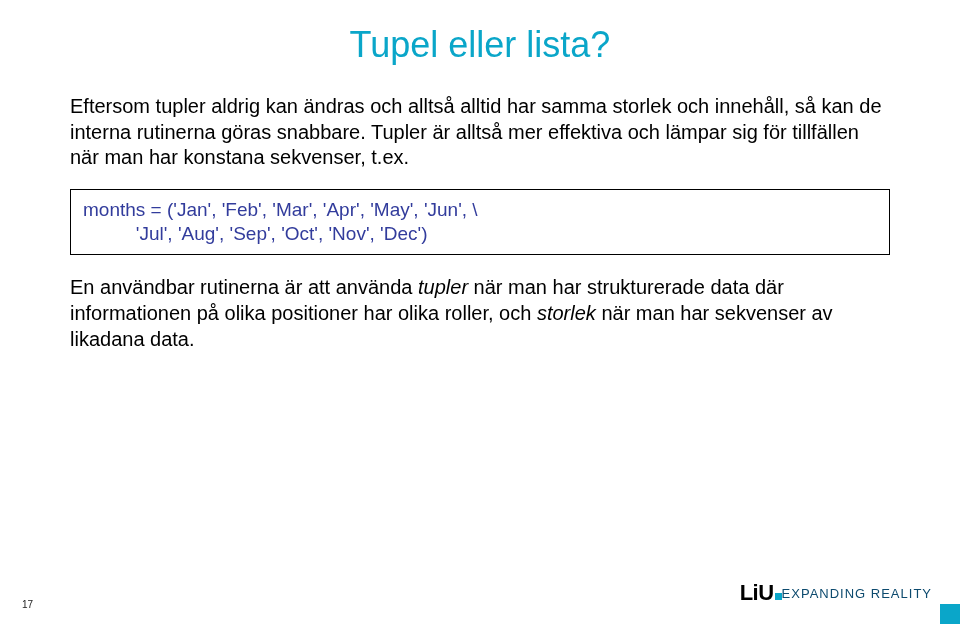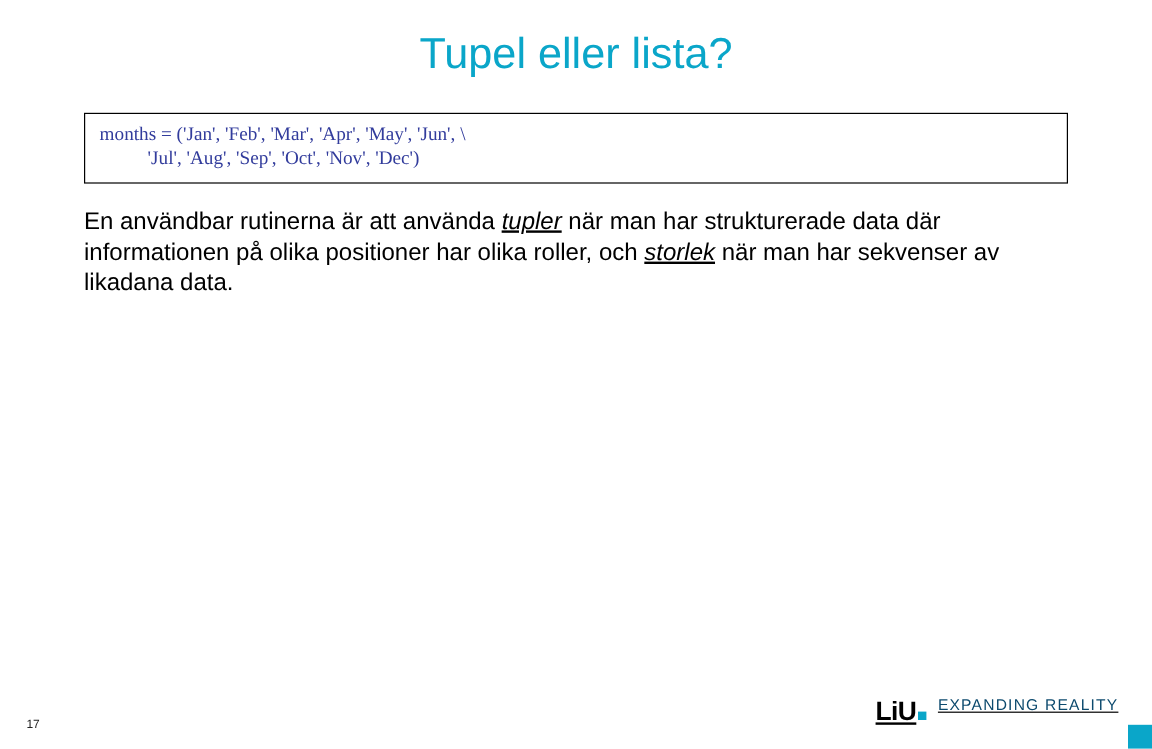--- a/index.html
+++ b/index.html
@@ -20,41 +20,41 @@
   }
   .body {
     color: #000;
     font-size: 20px;
     line-height: 1.28;
   }
   .para { margin-bottom: 18px; }
   .codebox {
     border: 1.5px solid #000;
     padding: 8px 12px;
-    font-family: Liberation Serif, serif;
-    font-size: 16px;
+    font-family: Liberation Sans, sans-serif;
+    font-size: 19px;
     line-height: 1.28;
     color: #323c9c;
     white-space: pre;
     margin-bottom: 20px;
   }
   .footnum {
     position: absolute;
     left: 22px;
     bottom: 14px;
     font-size: 10px;
     color: #222;
   }
   .brand {
     position: absolute;
     right: 28px;
     bottom: 18px;
     display: flex;
-    gap: 10px;
-    text-decoration: underline;
+    align-items: center;
+    gap: 0;
   }
   .brand-logo {
     font-weight: 700;
     font-size: 22px;
     color: #000;
     letter-spacing: -0.5px;
   }
   .brand-logo .dot {
     display: inline-block;
     width: 7px; height: 7px;
@@ -68,31 +68,32 @@
     letter-spacing: 1px;
   }
   .corner {
     position: absolute;
     right: 0;
     bottom: 0;
     width: 20px;
     height: 20px;
     background: #0aa6c9;
   }
-  .italic { font-style: italic; text-decoration: underline; }
+  .italic { font-style: italic; }
 </style>
 </head>
 <body>
 
 <div class="slide">
 
   <h1 class="title">Tupel eller lista?</h1>
 
   <div class="body">
 
+    <p class="para">Eftersom tupler aldrig kan ändras och alltså alltid har samma storlek och innehåll, så kan de interna rutinerna göras snabbare. Tupler är alltså mer effektiva och lämpar sig för tillfällen när man har konstana sekvenser, t.ex.</p>
 
     <div class="codebox">months = ('Jan', 'Feb', 'Mar', 'Apr', 'May', 'Jun', \
           'Jul', 'Aug', 'Sep', 'Oct', 'Nov', 'Dec')</div>
 
     <p class="para">
       <span>En användbar rutinerna är att använda </span><span class="italic">tupler</span><span> när man har strukturerade data där informationen på olika positioner har olika roller, och </span><span class="italic">storlek</span><span> när man har sekvenser av likadana data.</span>
     </p>
 
 
   </div>

